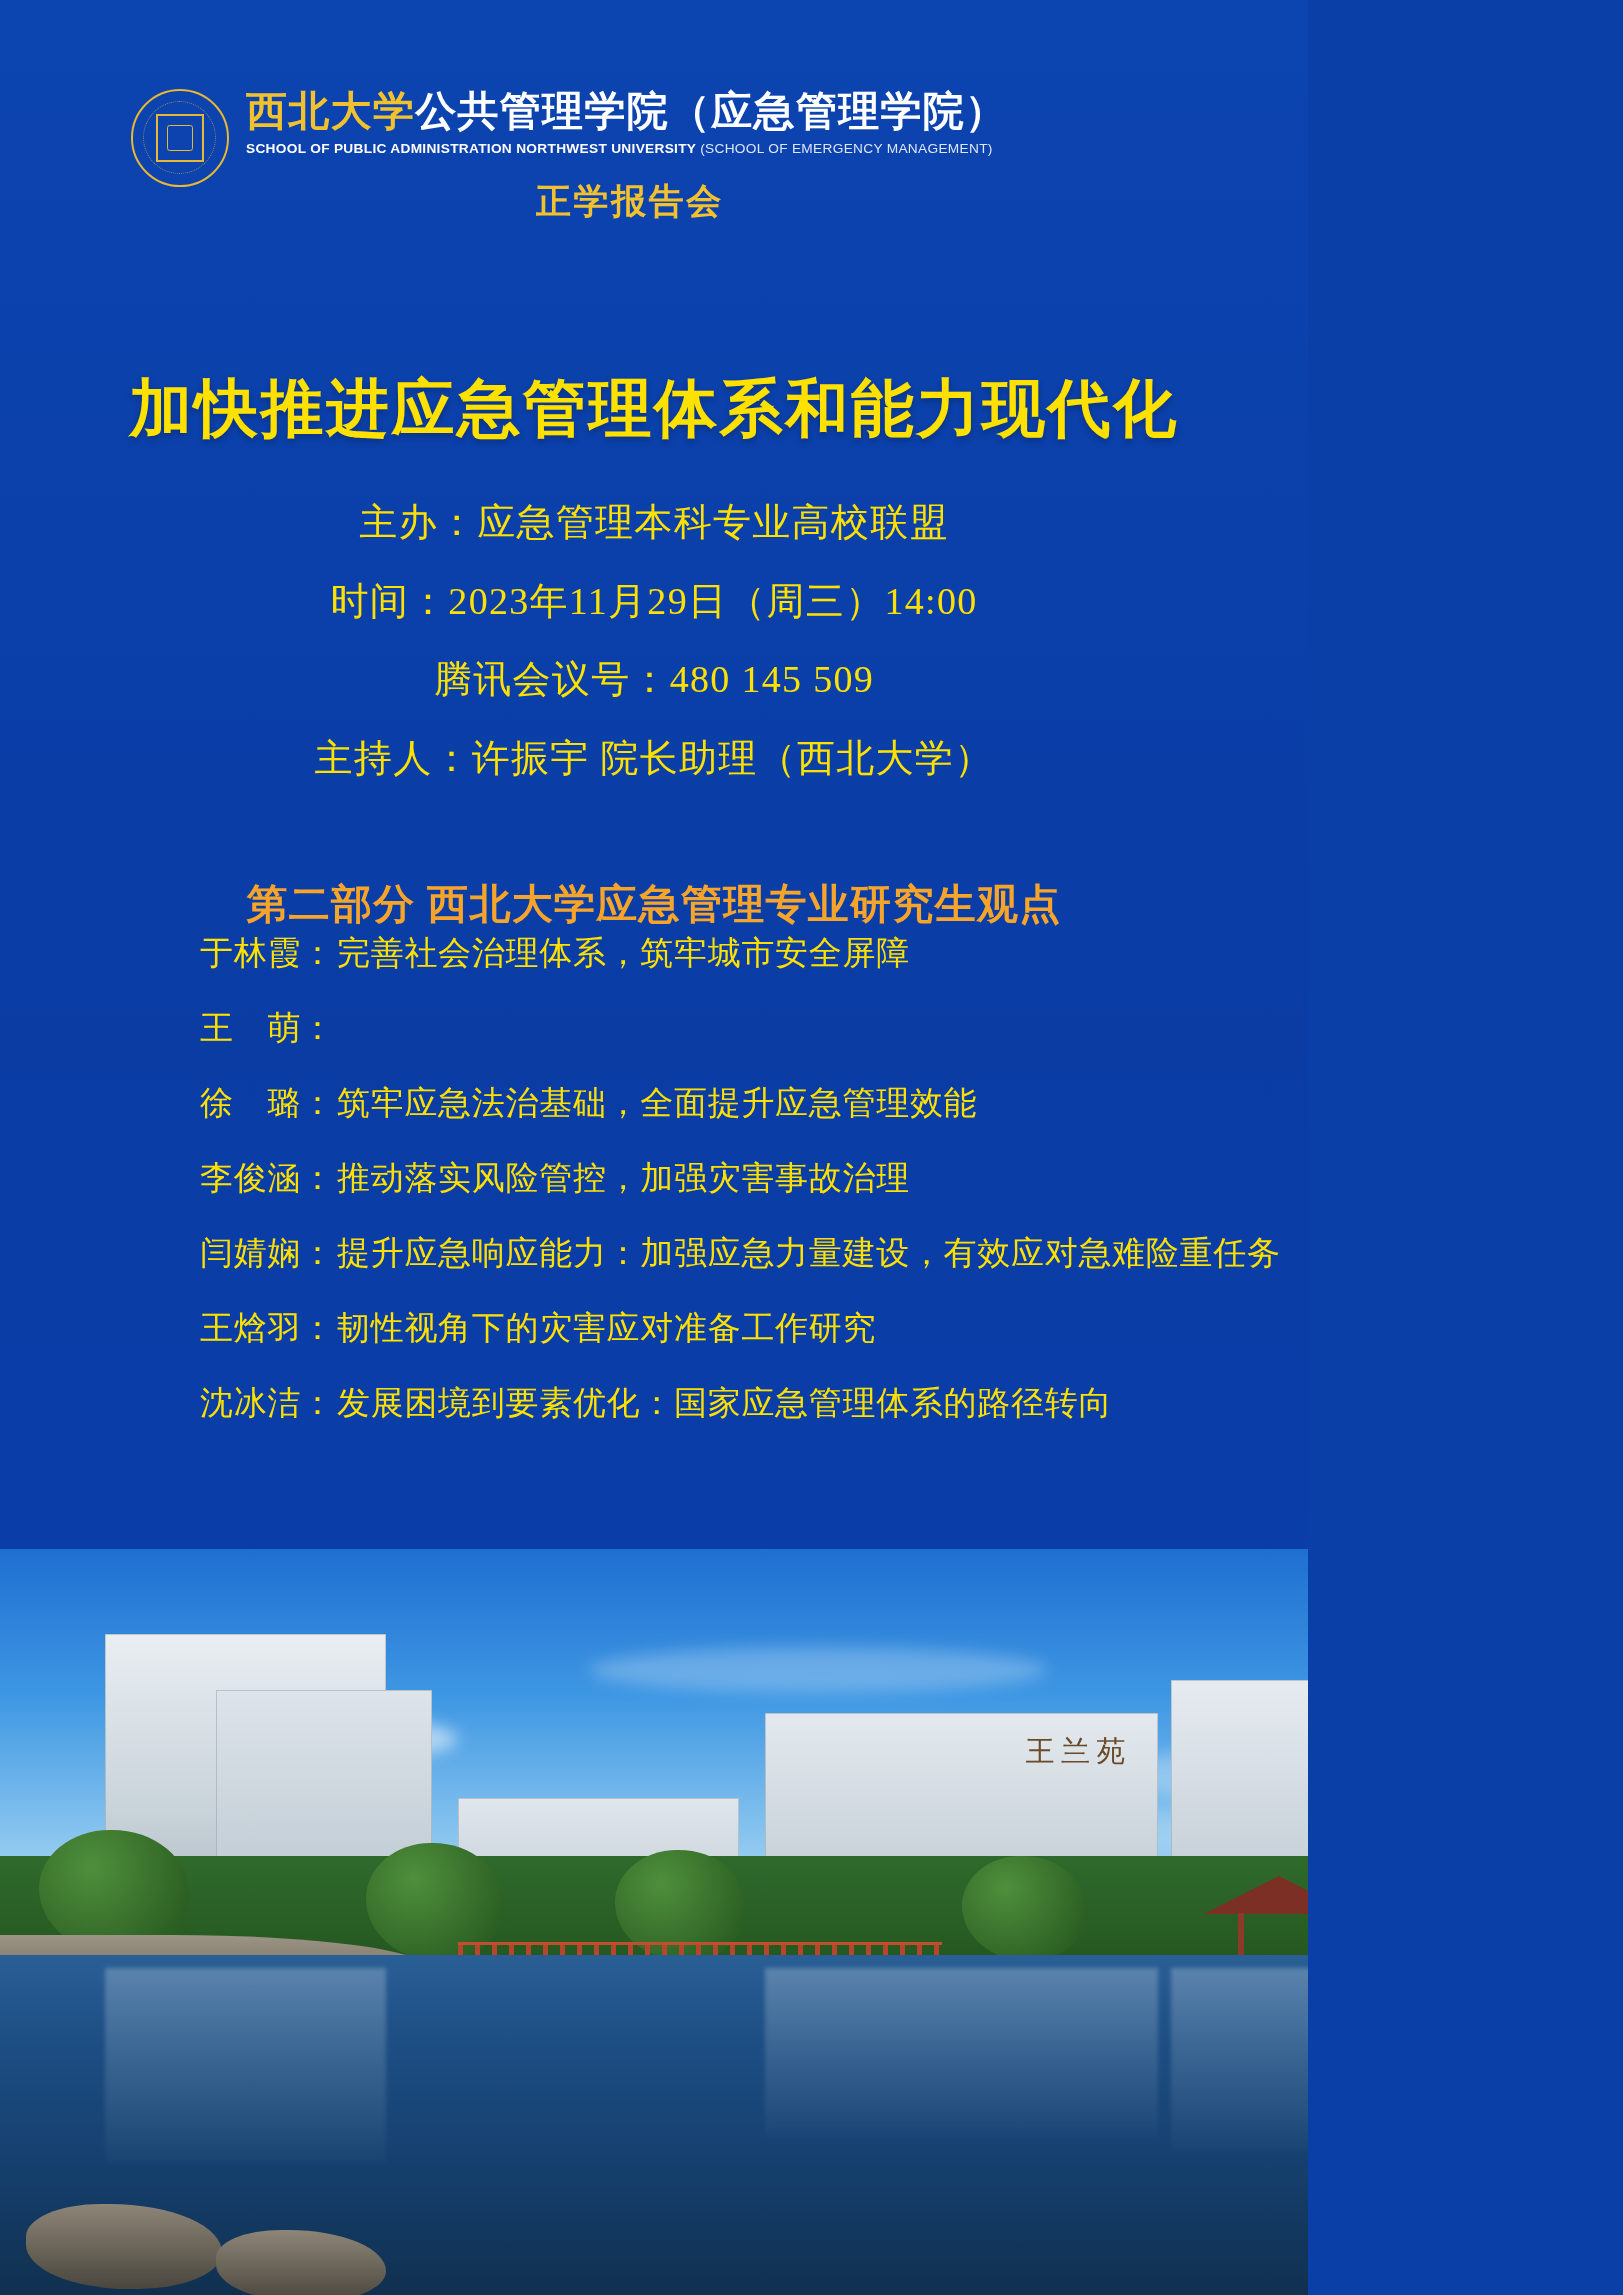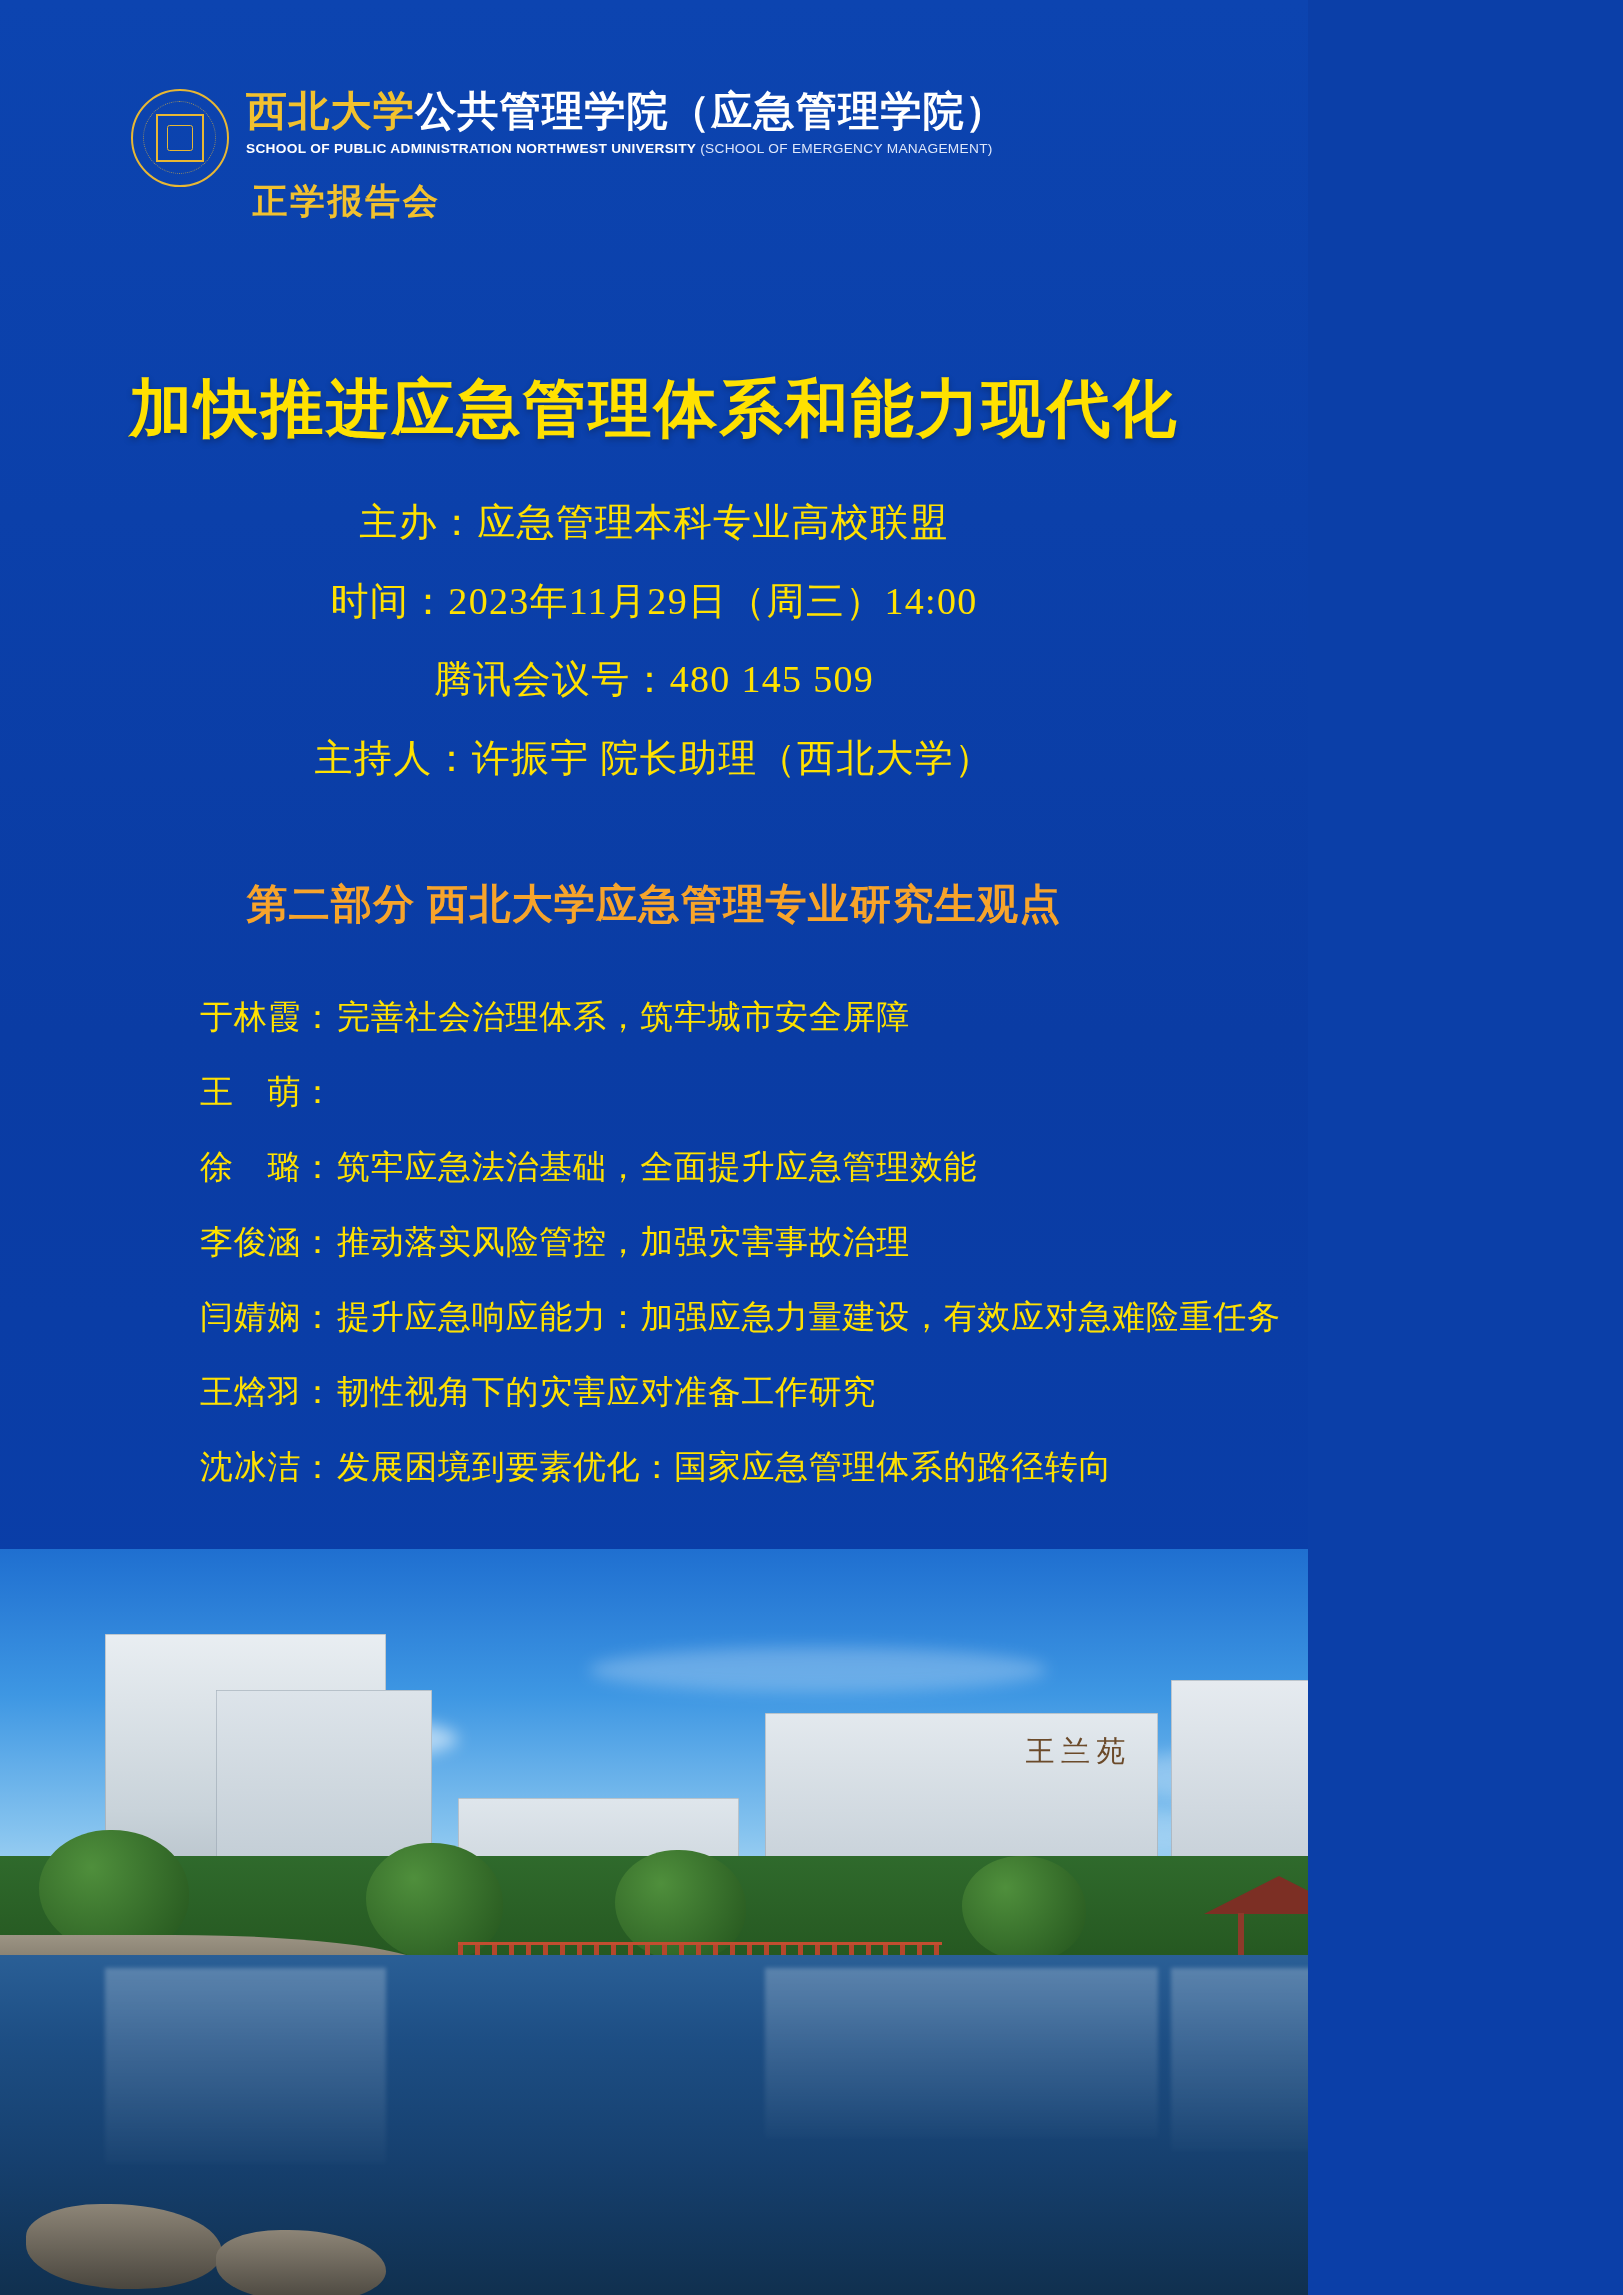--- a/index.html
+++ b/index.html
@@ -106,20 +106,21 @@
     font-weight: normal;
   }
   .series {
     margin-top: 22px;
     margin-left: 6.5px;
     font-family: "Liberation Serif", serif;
     font-size: 35px;
     font-weight: bold;
     color: #f2c12e;
     letter-spacing: 2.6px;
+    text-align: center;
   }
 
   
   .main-title {
     position: absolute;
     top: 366px;
     left: 0;
     width: 100%;
     text-align: center;
     font-family: "Liberation Sans", sans-serif;
@@ -157,21 +158,21 @@
     font-family: "Liberation Serif", serif;
     font-weight: bold;
     font-size: 41px;
     color: #f7a42b;
     letter-spacing: 1.3px;
   }
 
   
   .speakers {
     position: absolute;
-    top: 995px;
+    top: 931px;
     left: 200px;
     width: 1243px;
   }
   .speaker-row {
     display: flex;
     align-items: baseline;
     margin-bottom: 30px;
     color: #ffe100;
     font-family: "Liberation Sans", sans-serif;
     font-size: 33px;

